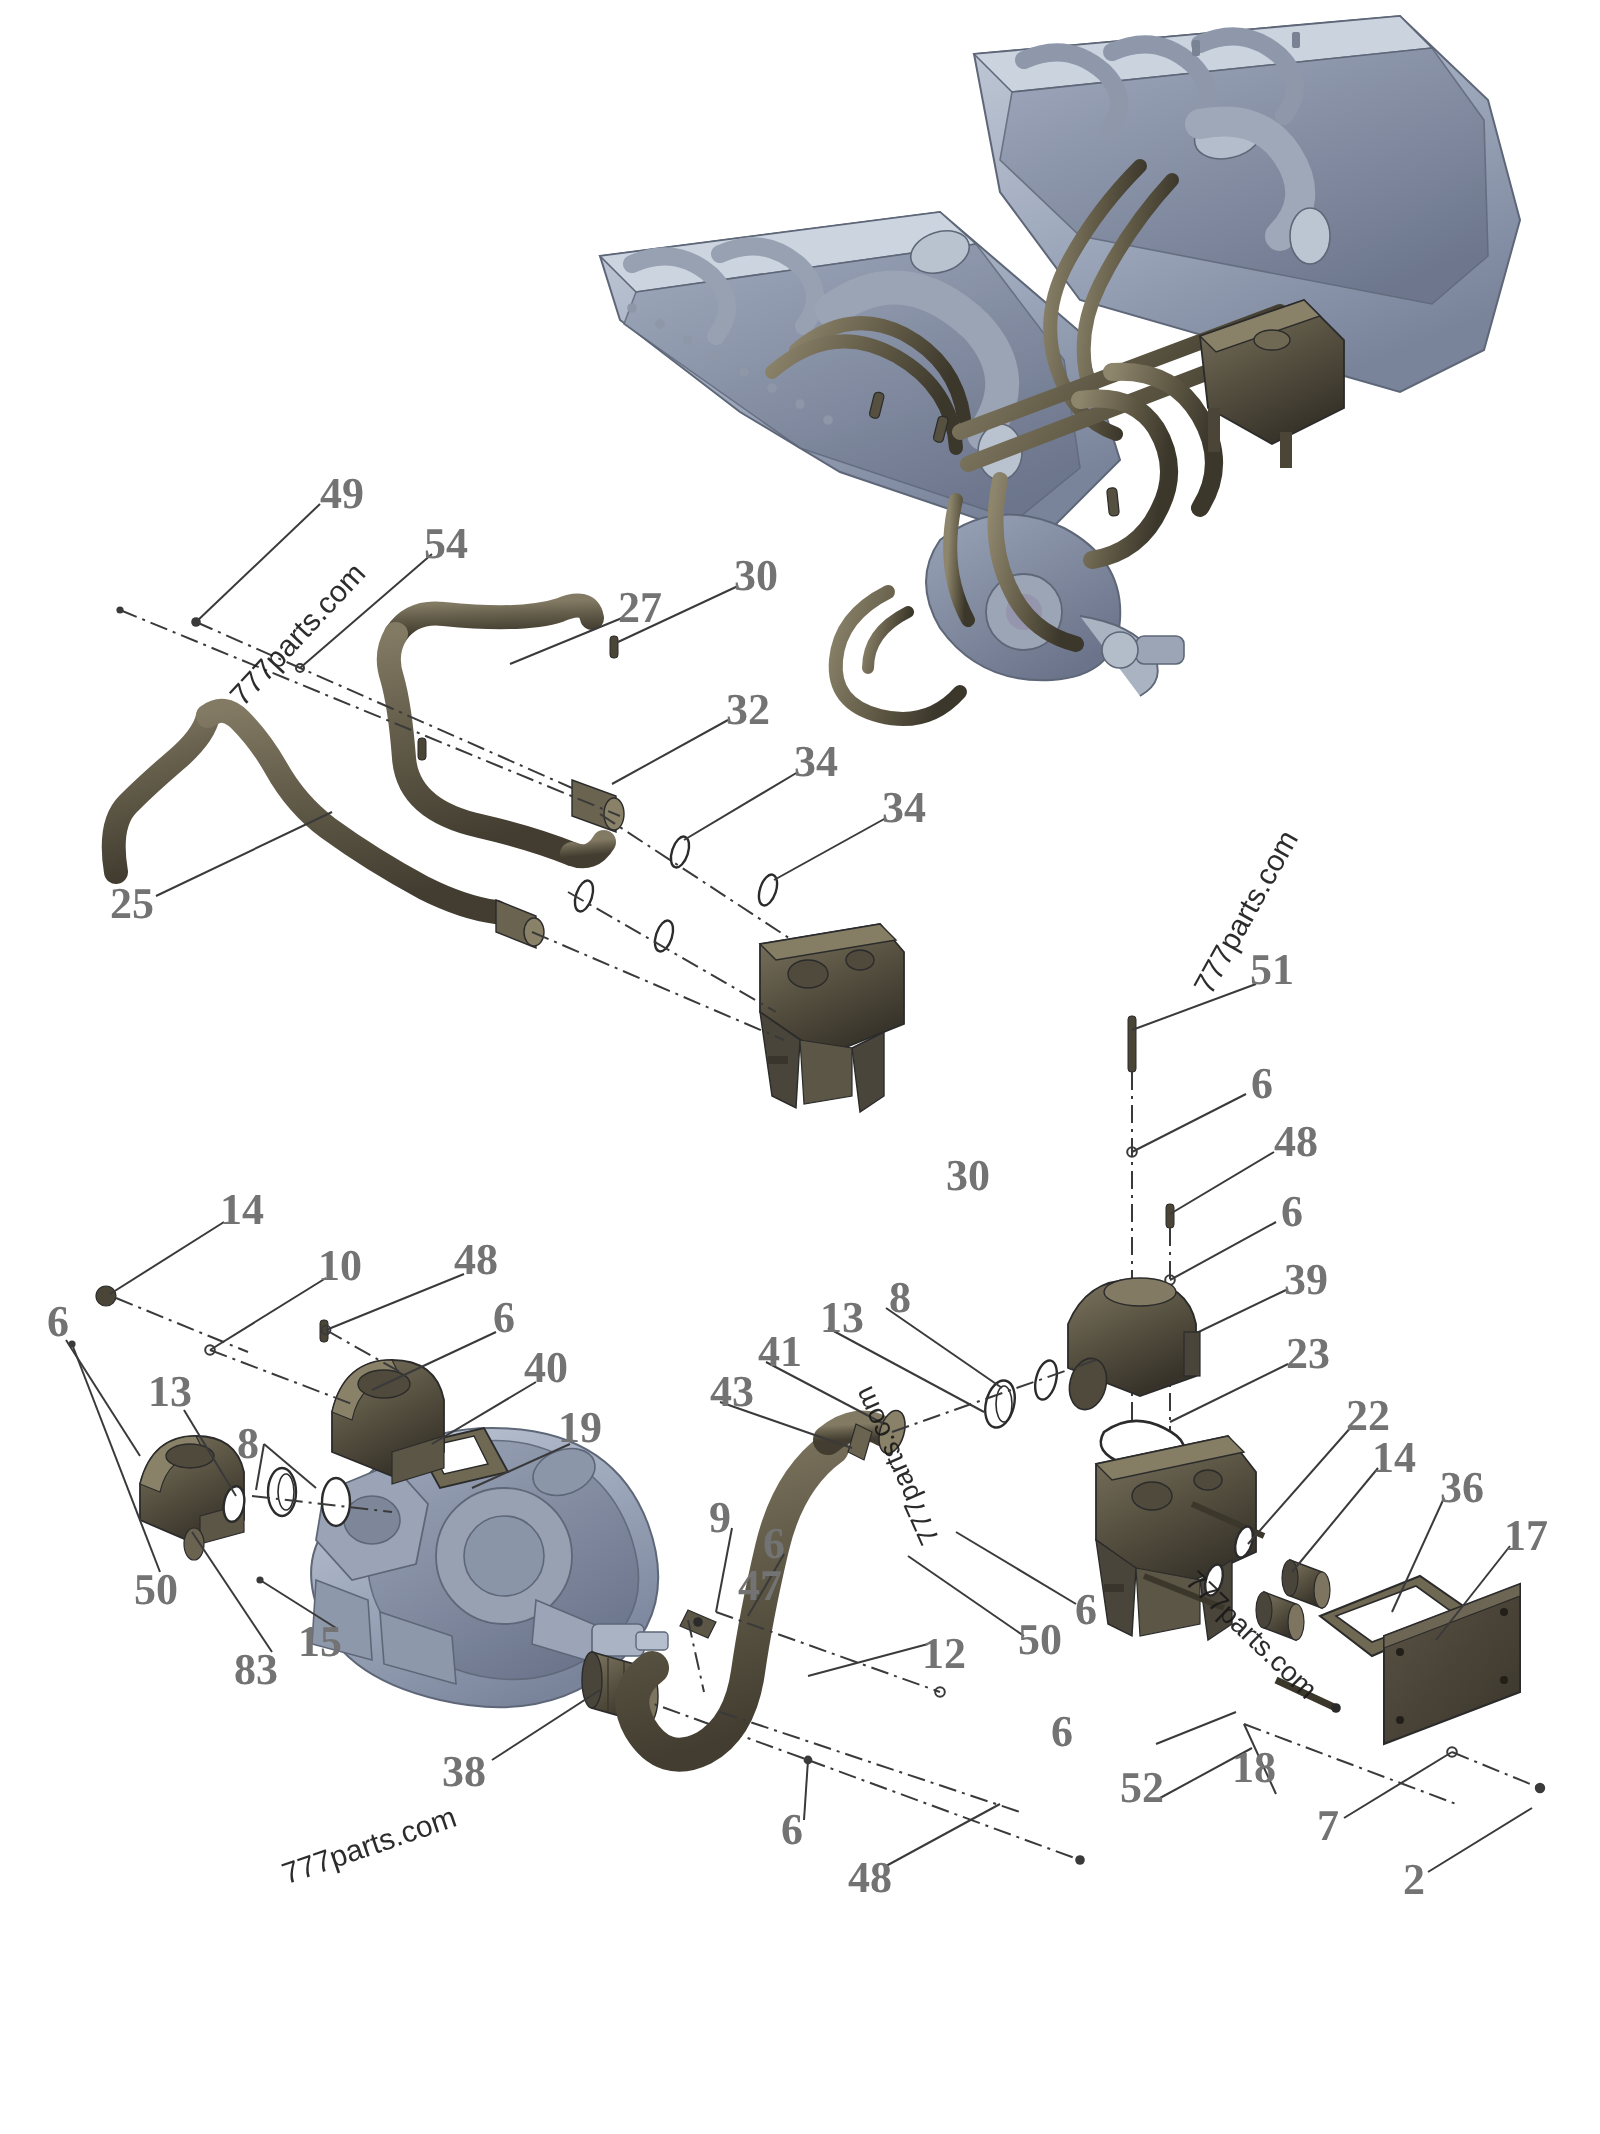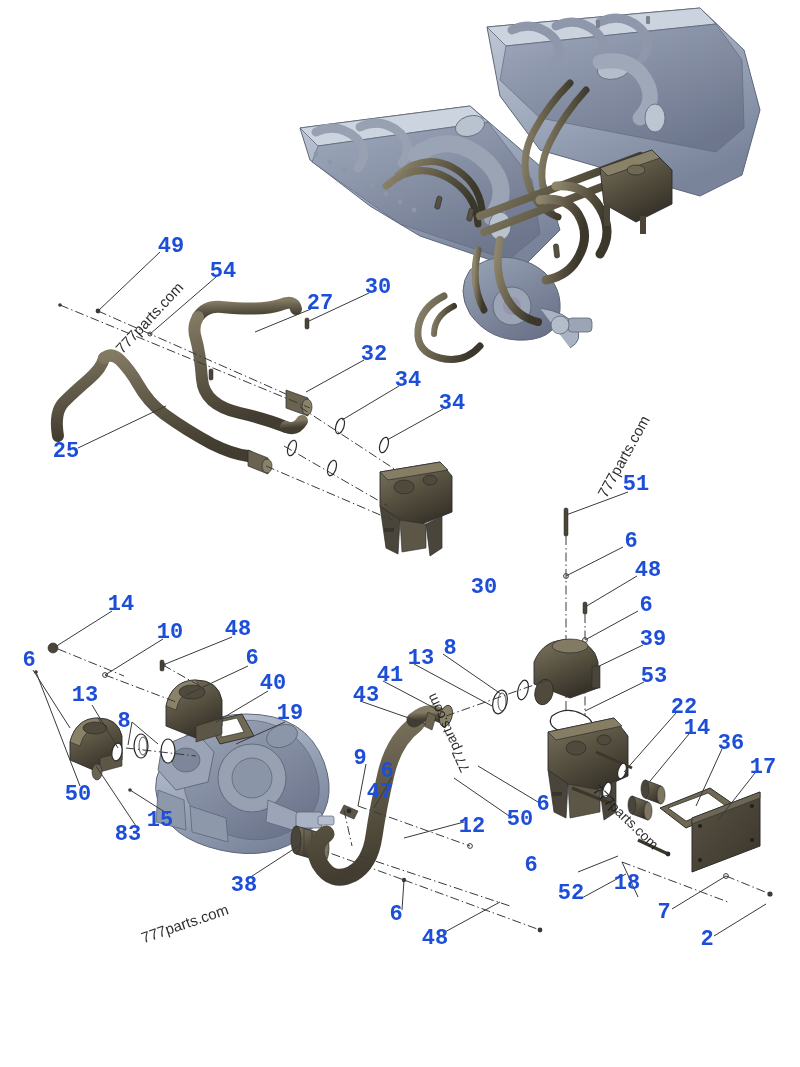--- a/index.html
+++ b/index.html
@@ -1,24 +1,24 @@
 <!DOCTYPE html>
 <html><head>
 <meta charset="utf-8">
 <style>
   html,body{margin:0;padding:0;background:#fff;}
   body{font-family:"Liberation Sans",sans-serif;}
   #sheet{position:relative;width:800px;height:1067px;background:#fff;overflow:hidden;}
   #sheet svg{position:absolute;left:0;top:0;}
   .callout{
     position:absolute;
-    font-family:Liberation Mono, monospace;
+    font-family:Liberation Serif, serif;
     font-weight:bold;
     font-size:22px;
-    color:#1d4ed8;
+    color:#737373;
     line-height:1;
     white-space:nowrap;
     transform:translate(-50%,-50%);
     user-select:none;
     text-align:right;
   }
   .wm{
     position:absolute;
     font-family:"Liberation Sans",sans-serif;
     font-size:15px;
@@ -437,34 +437,34 @@
   <div class="callout" style="left:374px;top:355px">32</div>
   <div class="callout" style="left:408px;top:381px">34</div>
   <div class="callout" style="left:452px;top:404px">34</div>
   <div class="callout" style="left:66px;top:452px">25</div>
   <div class="callout" style="left:636px;top:485px">51</div>
   <div class="callout" style="left:631px;top:542px">6</div>
   <div class="callout" style="left:648px;top:571px">48</div>
   <div class="callout" style="left:646px;top:606px">6</div>
   <div class="callout" style="left:653px;top:640px">39</div>
   <div class="callout" style="left:484px;top:588px">30</div>
-  <div class="callout" style="left:654px;top:677px">53</div>
+  <div class="callout" style="left:654px;top:677px">23</div>
   <div class="callout" style="left:121px;top:605px">14</div>
   <div class="callout" style="left:170px;top:633px">10</div>
   <div class="callout" style="left:238px;top:630px">48</div>
   <div class="callout" style="left:29px;top:661px">6</div>
   <div class="callout" style="left:252px;top:659px">6</div>
   <div class="callout" style="left:85px;top:696px">13</div>
   <div class="callout" style="left:273px;top:684px">40</div>
   <div class="callout" style="left:124px;top:722px">8</div>
   <div class="callout" style="left:290px;top:714px">19</div>
   <div class="callout" style="left:78px;top:795px">50</div>
   <div class="callout" style="left:160px;top:821px">15</div>
   <div class="callout" style="left:128px;top:835px">83</div>
-  <div class="callout" style="left:244px;top:886px">38</div>
+  <div class="callout" style="left:232px;top:886px">38</div>
   <div class="callout" style="left:450px;top:649px">8</div>
   <div class="callout" style="left:421px;top:659px">13</div>
   <div class="callout" style="left:390px;top:676px">41</div>
   <div class="callout" style="left:366px;top:696px">43</div>
   <div class="callout" style="left:360px;top:759px">9</div>
   <div class="callout" style="left:387px;top:772px">6</div>
   <div class="callout" style="left:380px;top:793px">47</div>
   <div class="callout" style="left:472px;top:827px">12</div>
   <div class="callout" style="left:520px;top:820px">50</div>
   <div class="callout" style="left:543px;top:805px">6</div>

